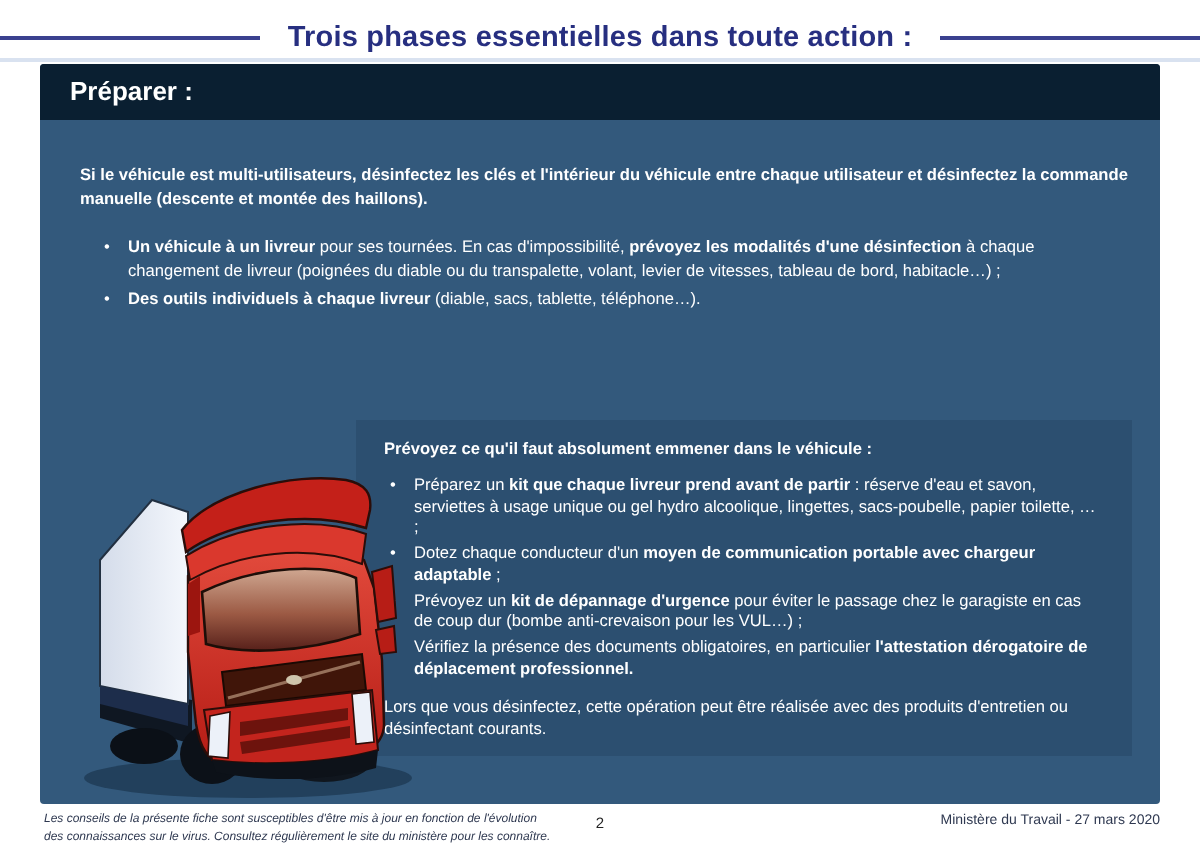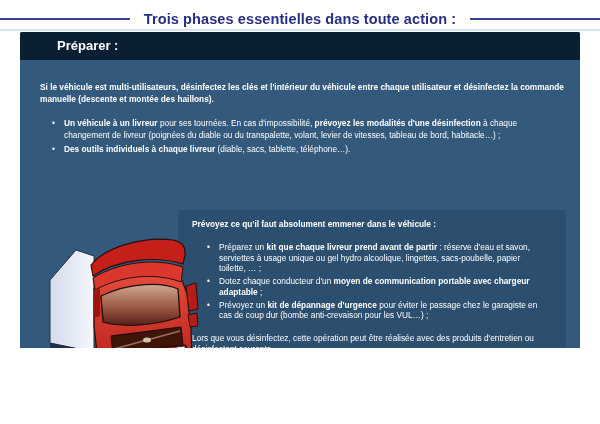--- a/index.html
+++ b/index.html
@@ -1,50 +1,50 @@
 <!DOCTYPE html>
 <html><head>
 <meta charset="utf-8">
 <style>
   html,body{margin:0;padding:0;background:#ffffff;}
   .page{
-    position:relative;width:600px;height:348px;background:#ffffff;overflow:hidden;
+    position:relative;width:600px;height:424px;background:#ffffff;overflow:hidden;
     font-family:"Liberation Sans", sans-serif;
   }
   
   .title-row{position:absolute;top:8px;left:0;width:600px;height:22px;display:flex;align-items:center;}
   .title-rule{flex:1;height:1.5px;background:#3a418f;}
   .page-title{
     margin:0 14px;font-size:14.5px;font-weight:bold;color:#272f80;white-space:nowrap;letter-spacing:.1px;
   }
   .title-underline{position:absolute;top:29px;left:0;width:600px;height:2px;background:#d9e2f0;}
   
   .card{position:absolute;left:20px;top:32px;width:560px;height:370px;background:#33597c;border-radius:2px;}
   .card-header{
     position:absolute;left:0;top:0;width:100%;height:28px;background:#0a1f31;border-radius:2px 2px 0 0;
-    color:#ffffff;font-size:13px;font-weight:bold;line-height:28px;padding-left:37px;box-sizing:border-box;
+    color:#ffffff;font-size:13px;font-weight:bold;line-height:28px;padding-left:15px;box-sizing:border-box;
   }
   .card-body{position:absolute;left:0;top:28px;width:100%;height:342px;box-sizing:border-box;padding:22px 14px 0 20px;color:#ffffff;}
   .card-body p{margin:0;}
   .txt{font-size:8.3px;line-height:1.4;color:#ffffff;}
   .bold{font-weight:bold;}
   .intro{margin-bottom:13px !important;max-width:524px;}
   .attrib{margin-bottom:7px !important;}
   .blist{list-style:none;margin:8px;padding:0;max-width:528px;}
   .blist li{position:relative;padding-left:16px;margin-bottom:3px;}
   .blist li::before{content:"\2022";position:absolute;left:4px;top:0;}
   .rich b{font-weight:bold;}
   
   .panel{
     position:absolute;left:158px;top:150px;width:388px;box-sizing:border-box;
     background:#2c4f70;padding:9px 14px 9px 14px;z-index:1;
   }
   .panel .txt{line-height:1.3;}
   .panel-heading{margin-bottom:7px !important;}
-  .plist{list-style:none;margin:12px;padding:0;}
+  .plist{list-style:none;margin:0;padding:0;}
   .plist li{position:relative;padding-left:15px;margin-bottom:2px;}
   .plist li::before{content:"\2022";position:absolute;left:3px;top:0;}
   .panel-note{margin-top:8px !important;}
   .panel-organize{margin-top:8px !important;max-width:352px;}
   
   .truck{position:absolute;left:14px;top:170px;width:180px;height:180px;z-index:2;}
   
   .footer{position:absolute;left:0;top:404px;width:600px;height:20px;}
   .disclaimer{position:absolute;left:22px;top:2px;font-size:6px;font-style:italic;color:#2e3850;line-height:1.5;}
   .page-number{position:absolute;left:280px;top:3px;width:40px;text-align:center;font-size:7.5px;color:#222222;}
@@ -75,20 +75,21 @@
         <li class="txt rich"><b>Un véhicule à un livreur</b><span> pour ses tournées. En cas d'impossibilité, </span><b>prévoyez les modalités d'une désinfection</b><span> à chaque changement de livreur (poignées du diable ou du transpalette, volant, levier de vitesses, tableau de bord, habitacle…) ;</span></li>
         <li class="txt rich"><b>Des outils individuels à chaque livreur</b><span> (diable, sacs, tablette, téléphone…).</span></li>
       </ul>
 
       <div class="panel">
         <p class="txt bold panel-heading">Prévoyez ce qu'il faut absolument emmener dans le véhicule  :</p>
         <ul class="plist">
           <li class="txt rich"><span>Préparez un </span><b>kit que chaque livreur prend avant de partir</b><span> : réserve d'eau et savon, serviettes à usage unique ou gel hydro alcoolique, lingettes, sacs-poubelle, papier toilette, … ;</span></li>
           <li class="txt rich"><span>Dotez chaque conducteur d'un </span><b>moyen de communication portable avec chargeur adaptable</b><span> ;</span></li>
           <li class="txt rich"><span>Prévoyez un </span><b>kit de dépannage d'urgence</b><span> pour éviter le passage chez le garagiste en cas de coup dur (bombe anti-crevaison pour les VUL…) ;</span></li>
+          <li class="txt rich"><span>Vérifiez la présence des documents obligatoires, en particulier </span><b>l'attestation dérogatoire de déplacement professionnel.</b></li>
         </ul>
         <p class="txt panel-note">Lors que vous désinfectez, cette opération peut être réalisée avec des produits d'entretien ou désinfectant courants.</p>
       </div>
 
       <svg class="truck" viewBox="0 0 180 180" aria-hidden="true">
         <defs>
           <linearGradient id="gWind" x1="0" y1="0" x2="0" y2="1">
             <stop offset="0%" stop-color="#cfa791"></stop>
             <stop offset="55%" stop-color="#9c5a44"></stop>
             <stop offset="100%" stop-color="#57201a"></stop>

